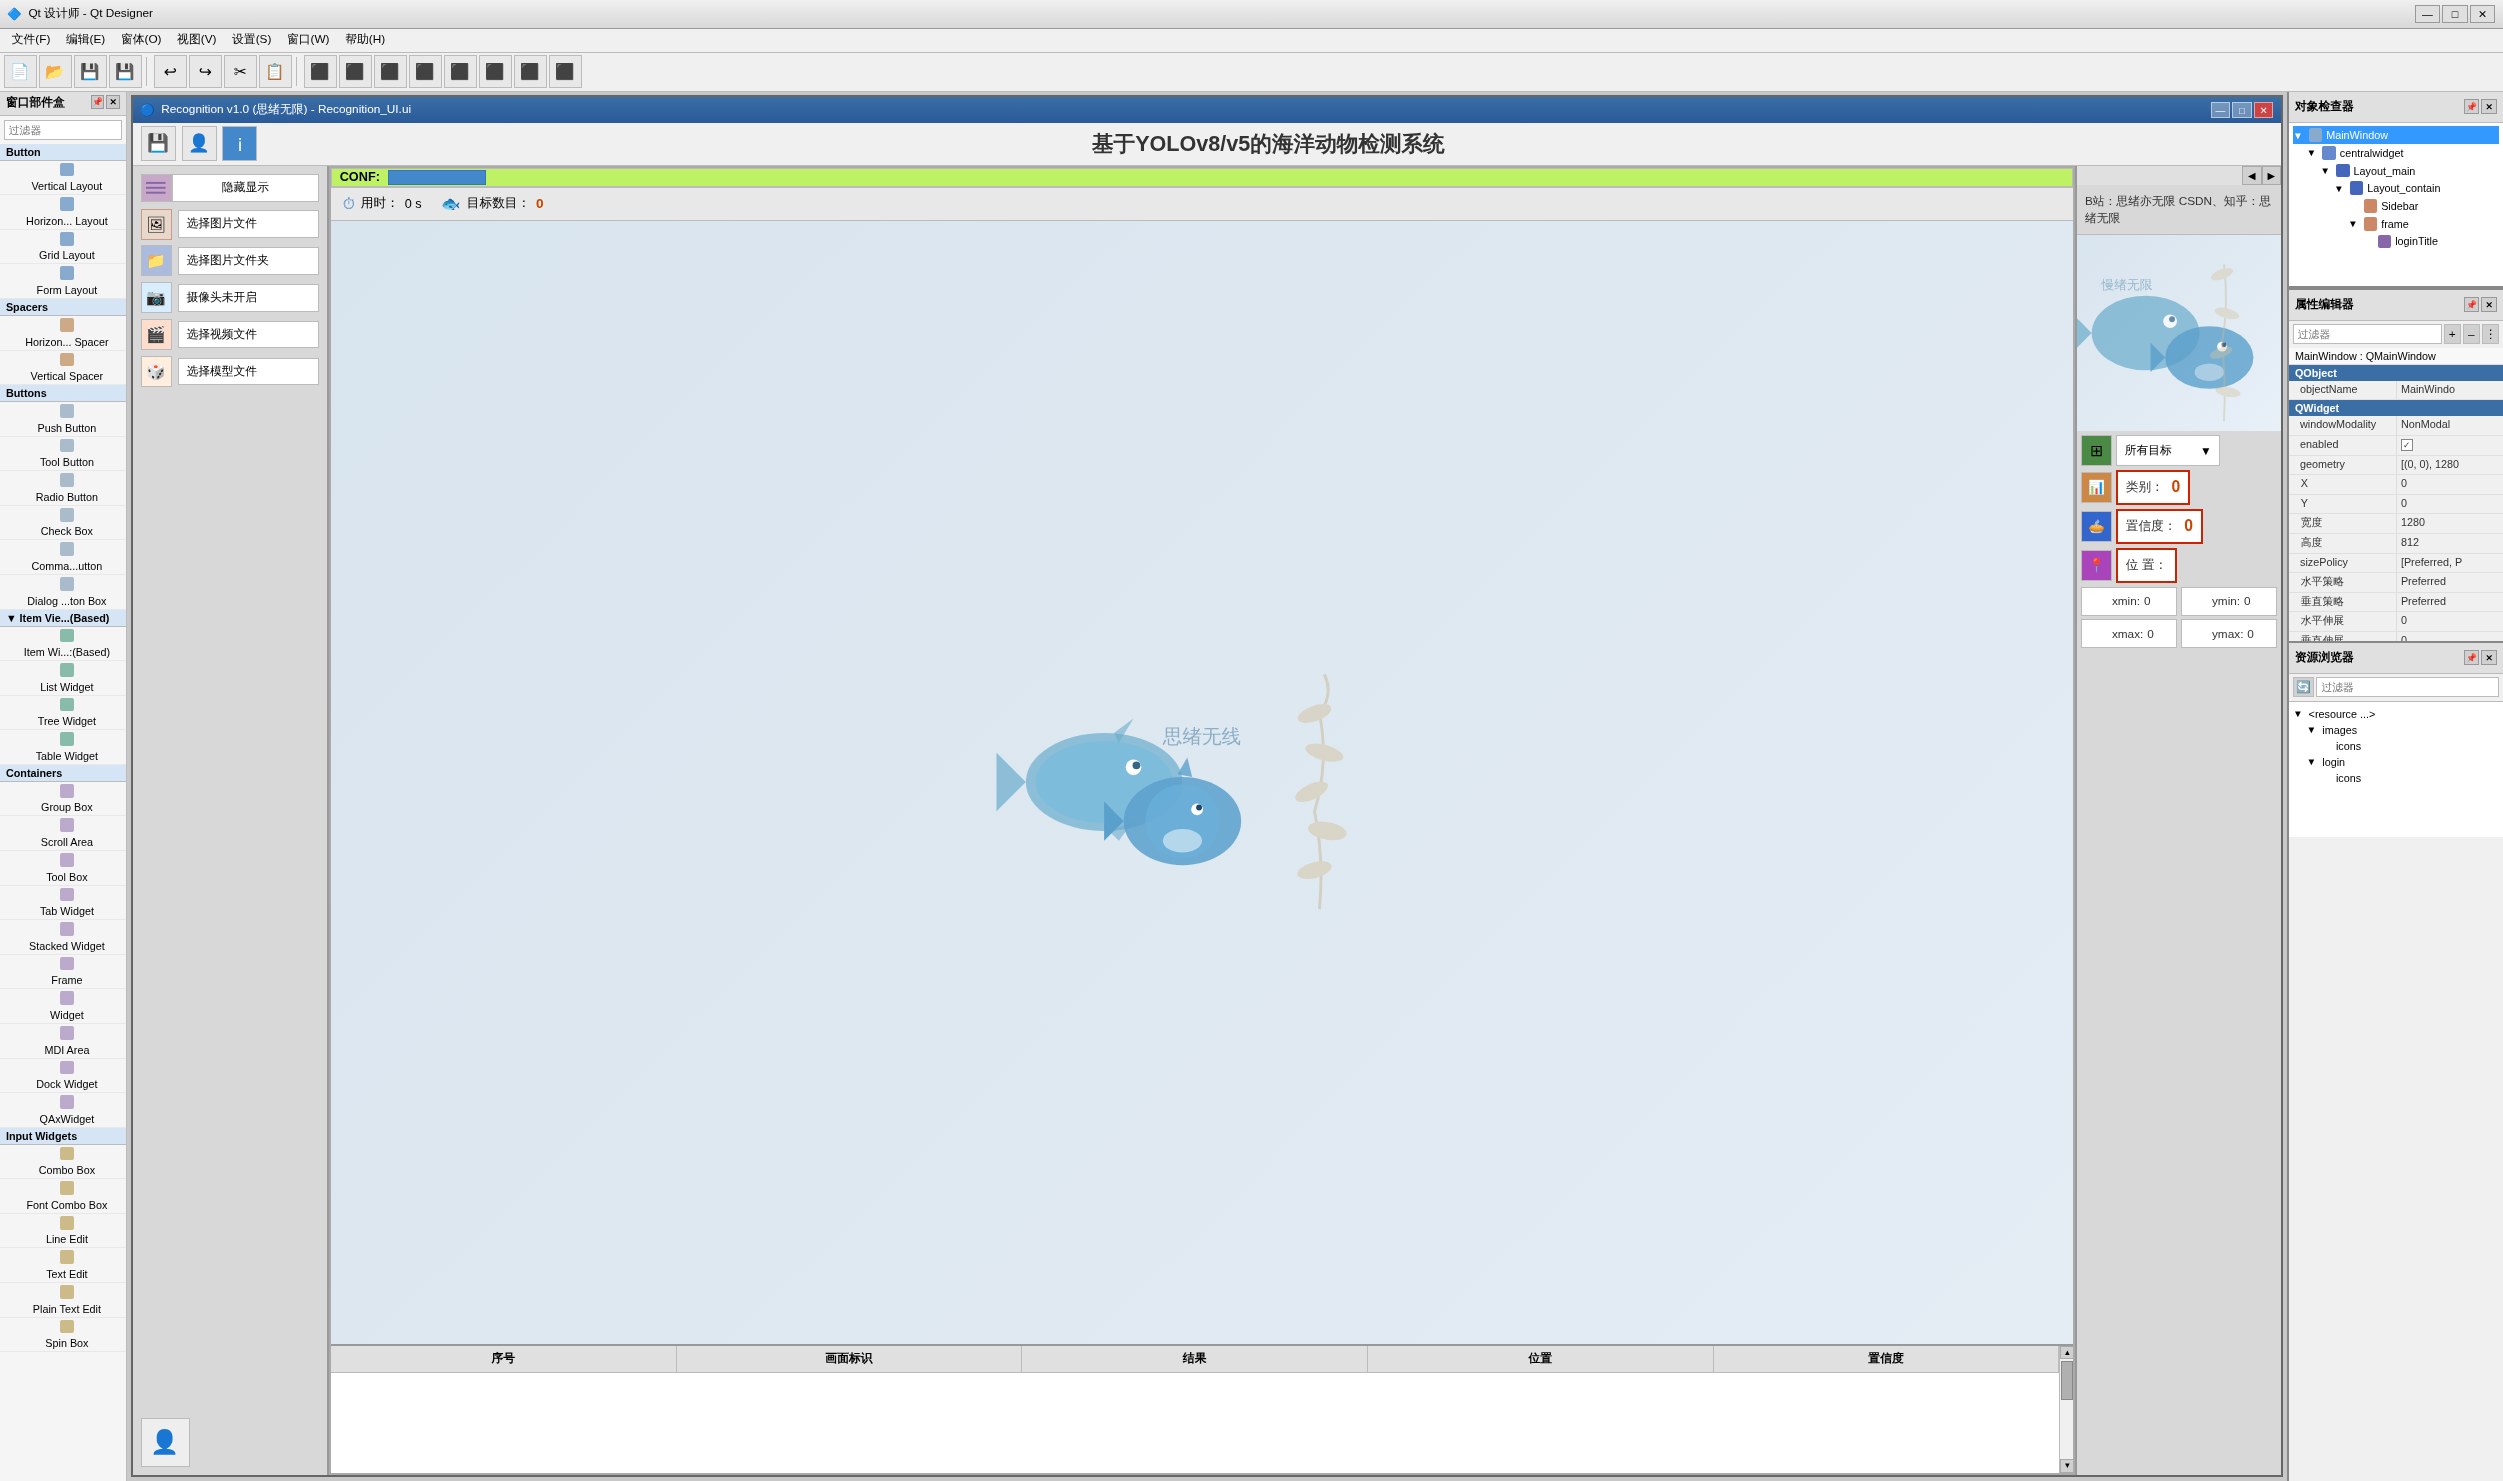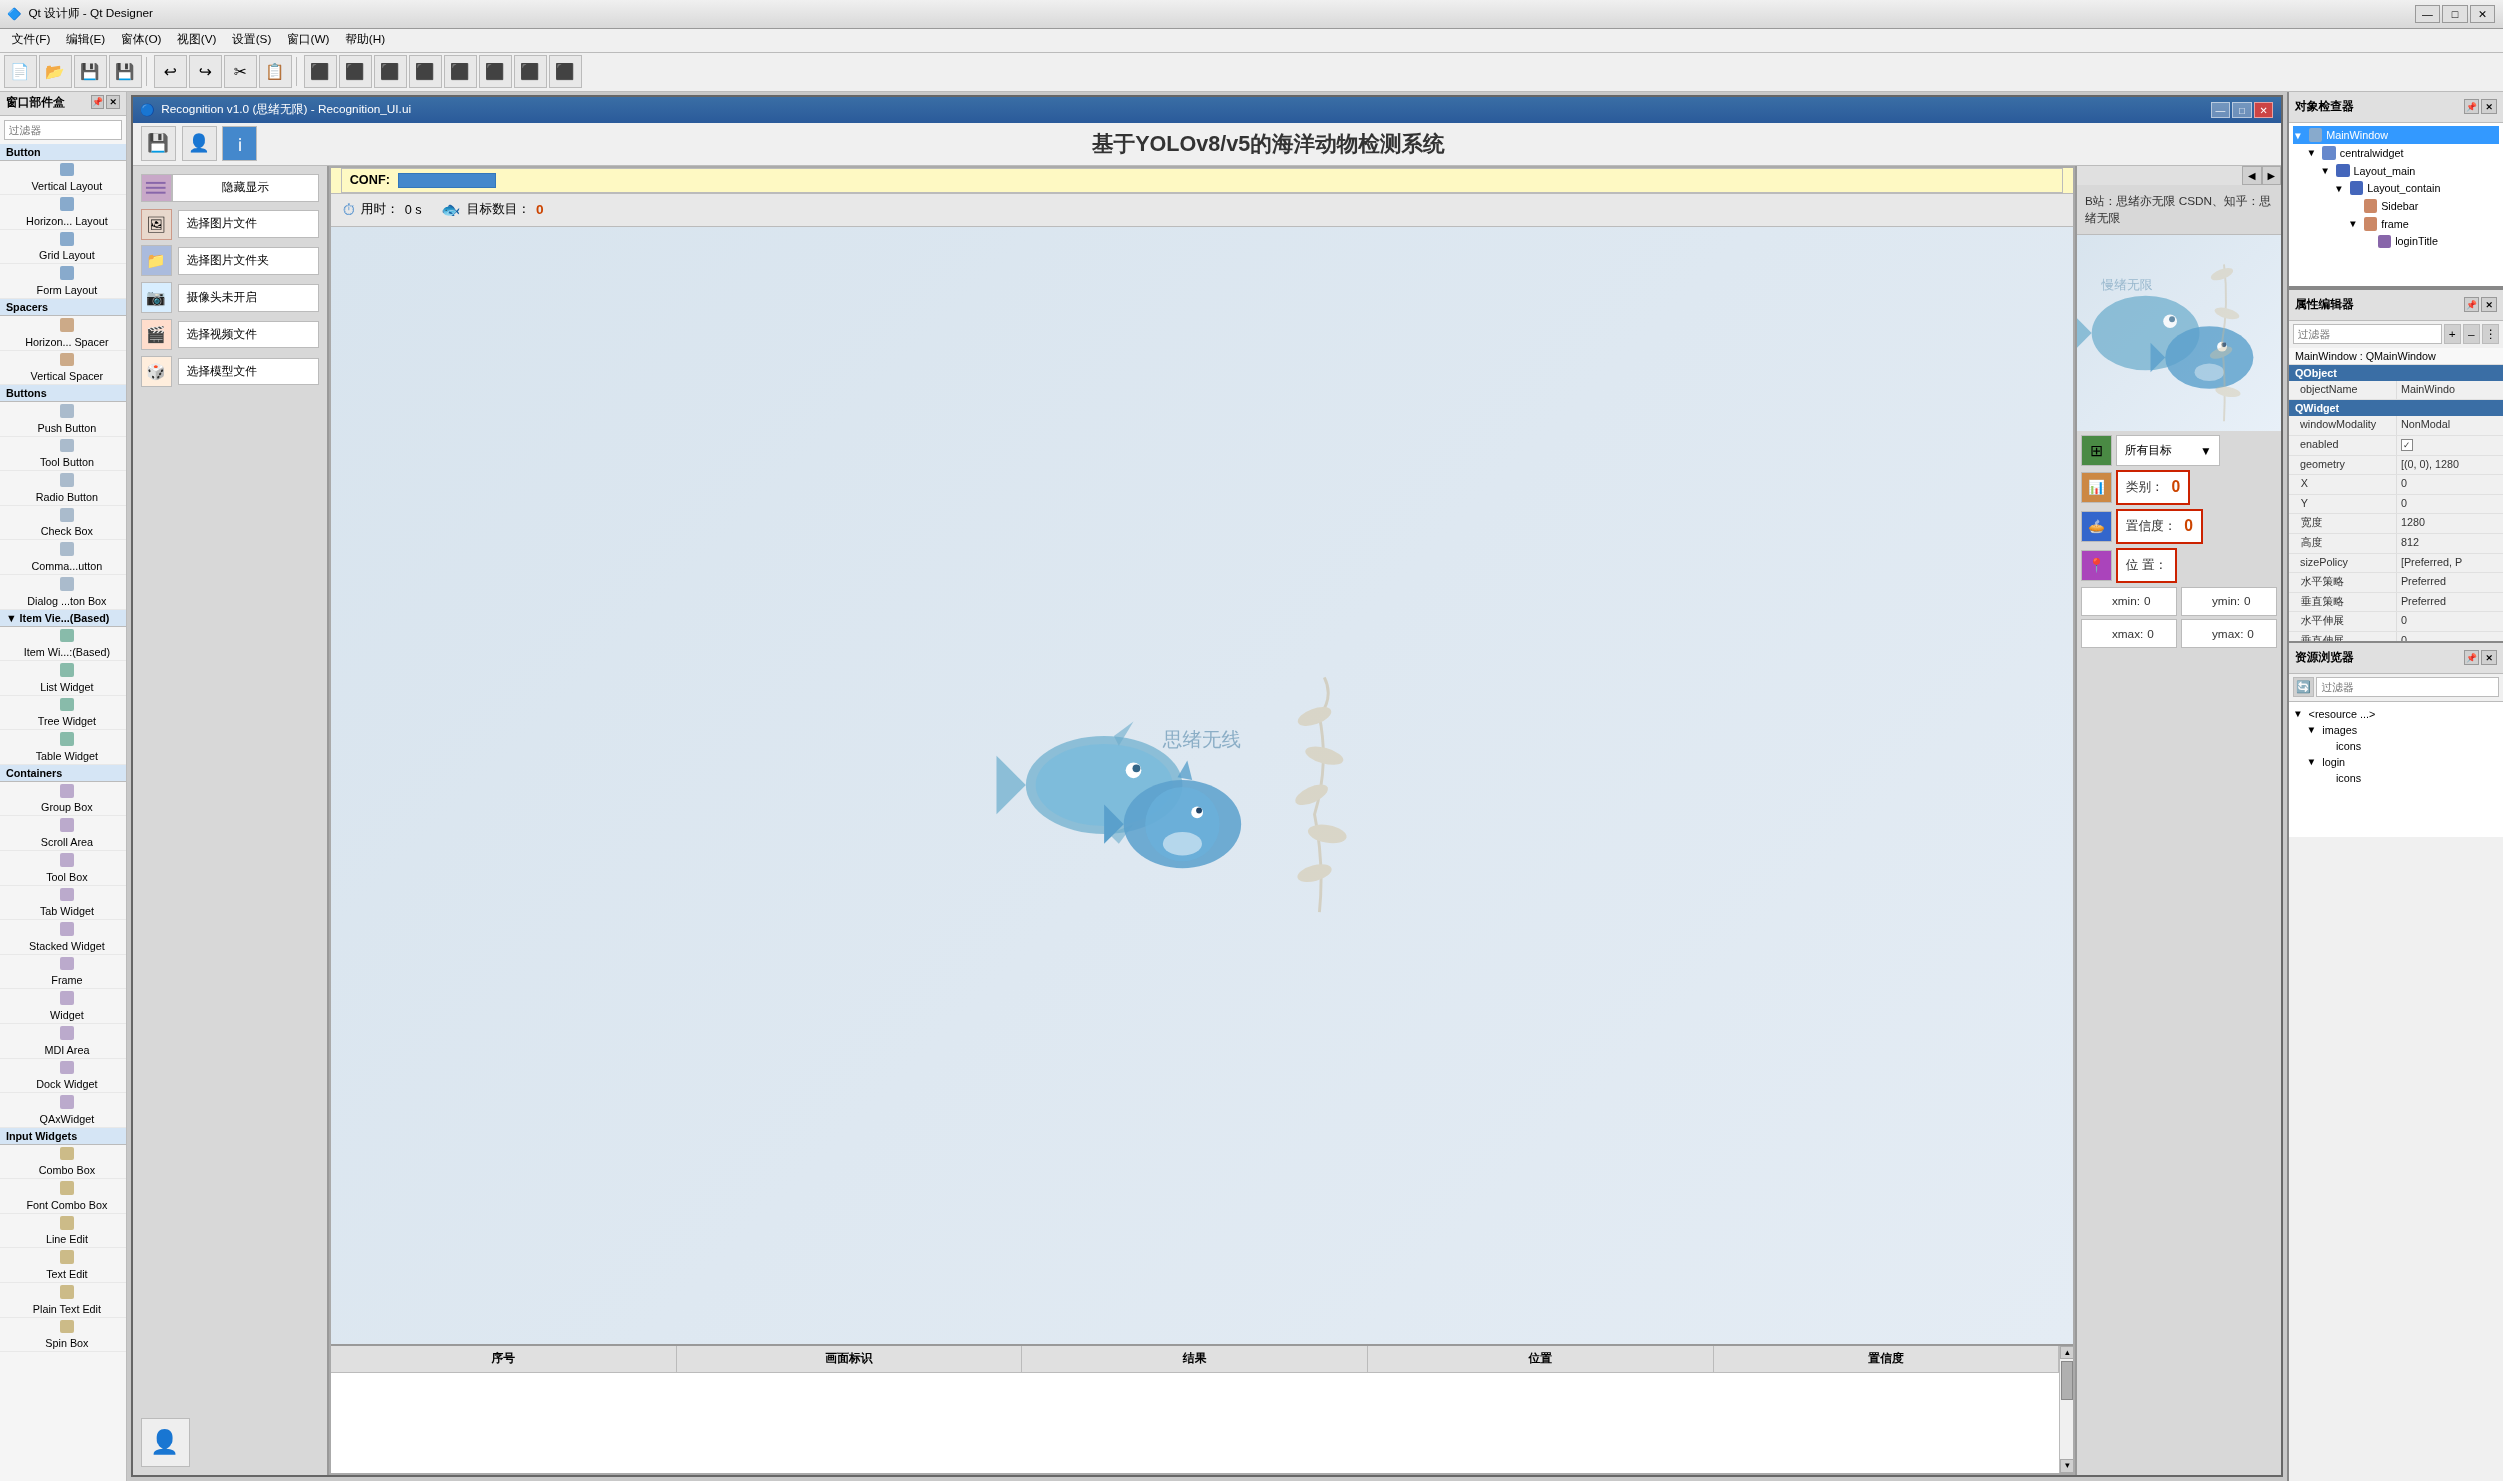--- a/index.html
+++ b/index.html
@@ -210,26 +210,26 @@
       display: flex; align-items: center; justify-content: center;
       font-size: 11.8px; flex: 1; cursor: pointer;
     }
     .hide-icon {
       width: 31px; height: 27.4px; background: #c8a8c8; border: 1px solid #bbb;
       display: flex; align-items: center; justify-content: center;
     }
 
     
     .conf-bar {
-      background: #fef9c3;
+      background: #bef264;
       border-bottom: 1px solid #bbb;
       display: flex;
       align-items: center;
-      height: 26px;
-      padding: 0 10px;
+      height: 20px;
+      padding: 0 0;
       gap: 0;
     }
     .conf-section {
       flex: 1;
       display: flex;
       align-items: center;
       gap: 7.8px;
       border: 1px solid #bbb;
       height: 100%;
       padding: 0 7.8px;

